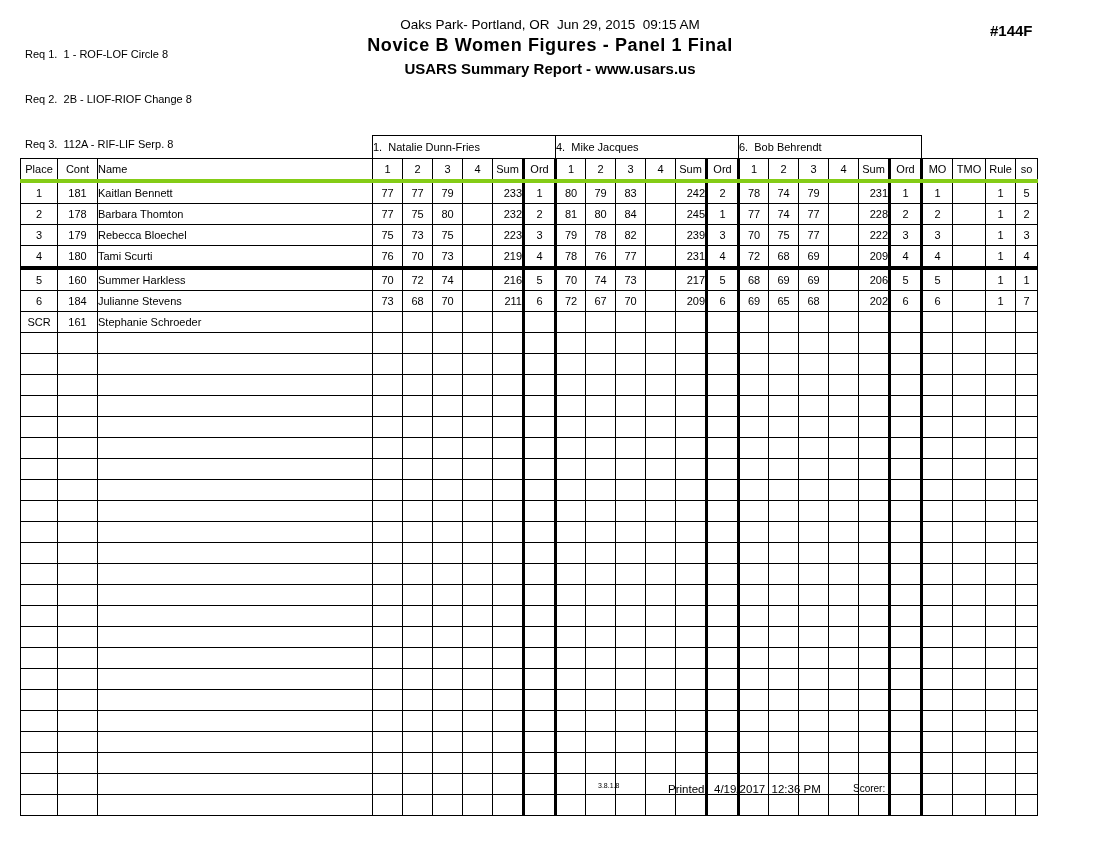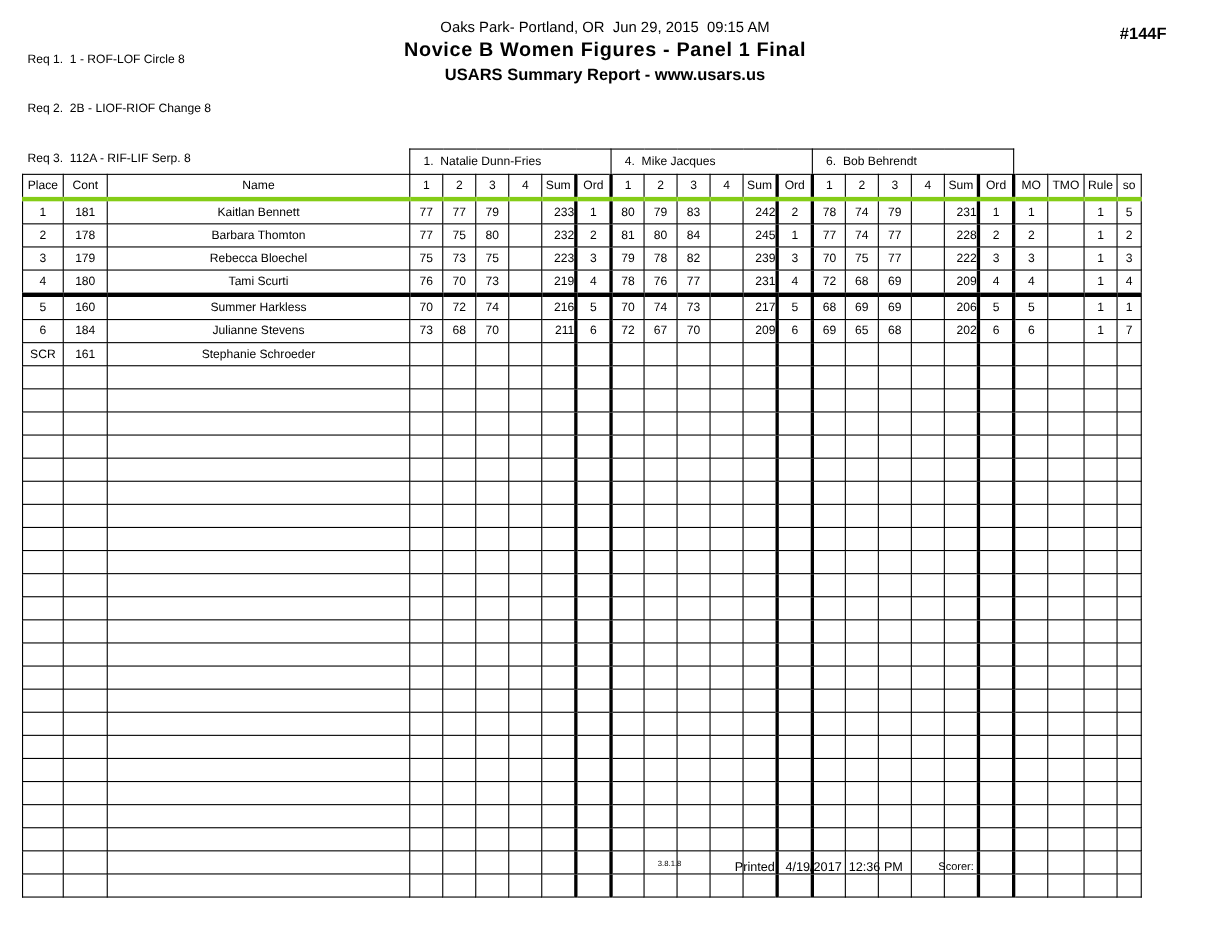--- a/index.html
+++ b/index.html
@@ -7,35 +7,35 @@
     width:1100px;height:850px;position:relative;
     background:#ffffff;color:#000000;
     font-family:"Liberation Sans", sans-serif;
   }
   .reqs{position:absolute;left:25px;top:17px;font-size:11px;line-height:15px;white-space:pre;}
   .titleblock{position:absolute;left:0;top:13px;width:1100px;text-align:center;}
   .t1{font-size:16px;font-weight:bold;}
   .t2{font-size:13.5px;white-space:pre;margin-top:4px;}
   .t3{font-size:18px;font-weight:bold;letter-spacing:.6px;margin-top:3px;}
   .t4{font-size:15px;margin-top:4px;font-weight:bold;}
-  .evnum{position:absolute;left:1018px;top:22px;font-size:15px;font-weight:bold;}
+  .evnum{position:absolute;left:990px;top:22px;font-size:15px;font-weight:bold;}
 
   table.results{
     position:absolute;left:20px;top:135px;
     border-collapse:collapse;table-layout:fixed;
   }
   .results td,.results th{
     border:1px solid #000;height:20px;font-size:11px;
     padding:0;overflow:hidden;font-weight:normal;line-height:18px;
   }
   tr.jrow td{height:22px;}
   td.nb{border:none;}
-  td.jbox{text-align:left;padding-left:12px;white-space:pre;}
+  td.jbox{text-align:left;padding-left:0;white-space:pre;}
   tr.hrow th{border-bottom:4px solid #84cc16;}
-  .nameh,.name{text-align:center;padding-left:6px;}
+  .nameh,.name{text-align:left;padding-left:6px;}
   .c,.sc{text-align:center;}
   .sum{text-align:right;padding-right:3px;}
   .ord{text-align:center;font-weight:bold;border-left:3px solid #000 !important;border-right:3px solid #000 !important;}
   .b{font-weight:bold;}
   tr.sep td{border-bottom:4px solid #000;}
 
   .version{position:absolute;left:598px;top:782px;font-size:7px;}
   .printed{position:absolute;left:668px;top:783px;font-size:11.5px;white-space:pre;}
   .scorer{position:absolute;left:853px;top:783px;font-size:10px;}
 </style>

